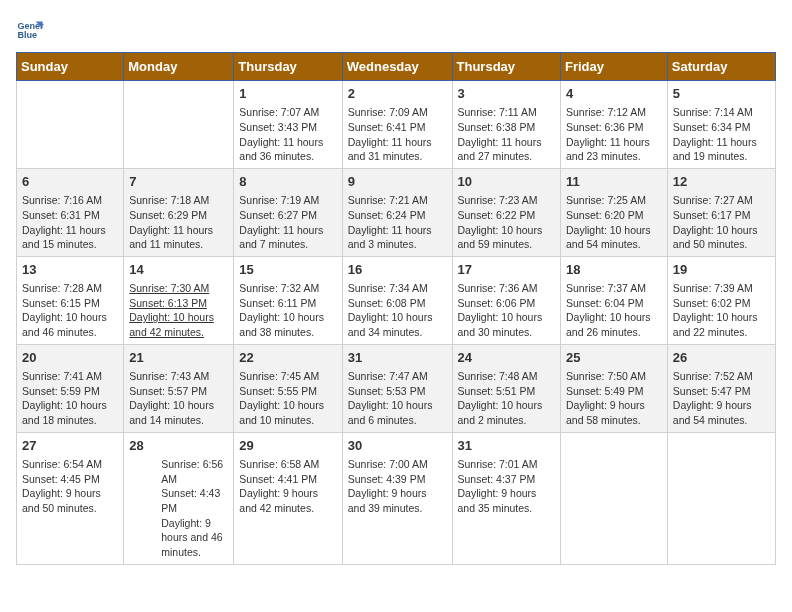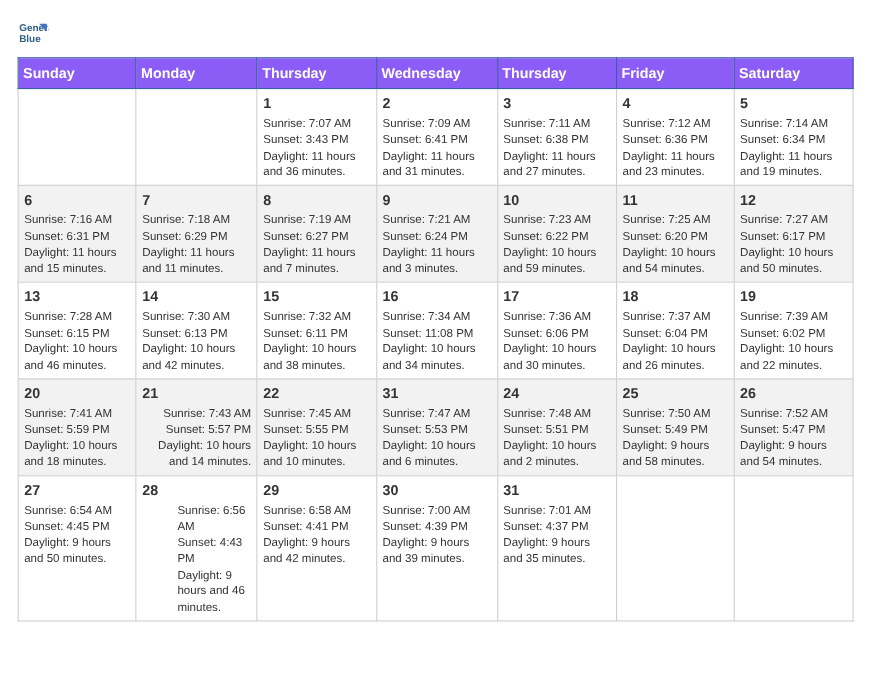--- a/index.html
+++ b/index.html
@@ -44,21 +44,21 @@
     .location {
       font-size: 16px;
       color: #555;
     }
     table {
       width: 100%;
       border-collapse: collapse;
       font-size: 11px;
     }
     thead tr {
-      background-color: #8b5cf6;
+      background-color: #a16207;
       color: #fff;
     }
     thead th {
       padding: 6px 4px;
       text-align: left;
       font-size: 13px;
       font-weight: bold;
       border: 1px solid #3a60a8;
     }
     tbody tr {
@@ -205,34 +205,34 @@
       </tr>
       <tr>
         <td>
           <span class="day-number">13</span>
           <div class="day-info" style="white-space: pre-line;">Sunrise: 7:28 AM
 Sunset: 6:15 PM
 Daylight: 10 hours and 46 minutes.</div>
         </td>
         <td>
           <span class="day-number">14</span>
-          <div class="day-info" style="white-space: pre-line;">Sunrise: 7:30 AM
+          <div class="day-info" style="white-space: pre-line; text-decoration: underline;">Sunrise: 7:30 AM
 Sunset: 6:13 PM
 Daylight: 10 hours and 42 minutes.</div>
         </td>
         <td>
           <span class="day-number">15</span>
           <div class="day-info" style="white-space: pre-line;">Sunrise: 7:32 AM
 Sunset: 6:11 PM
 Daylight: 10 hours and 38 minutes.</div>
         </td>
         <td>
           <span class="day-number">16</span>
           <div class="day-info" style="white-space: pre-line;">Sunrise: 7:34 AM
-Sunset: 11:08 PM
+Sunset: 6:08 PM
 Daylight: 10 hours and 34 minutes.</div>
         </td>
         <td>
           <span class="day-number">17</span>
           <div class="day-info" style="white-space: pre-line;">Sunrise: 7:36 AM
 Sunset: 6:06 PM
 Daylight: 10 hours and 30 minutes.</div>
         </td>
         <td>
           <span class="day-number">18</span>
@@ -249,21 +249,21 @@
       </tr>
       <tr>
         <td>
           <span class="day-number">20</span>
           <div class="day-info" style="white-space: pre-line;">Sunrise: 7:41 AM
 Sunset: 5:59 PM
 Daylight: 10 hours and 18 minutes.</div>
         </td>
         <td>
           <span class="day-number">21</span>
-          <div class="day-info" style="white-space: pre-line; text-align: right;">Sunrise: 7:43 AM
+          <div class="day-info" style="white-space: pre-line;">Sunrise: 7:43 AM
 Sunset: 5:57 PM
 Daylight: 10 hours and 14 minutes.</div>
         </td>
         <td>
           <span class="day-number">22</span>
           <div class="day-info" style="white-space: pre-line;">Sunrise: 7:45 AM
 Sunset: 5:55 PM
 Daylight: 10 hours and 10 minutes.</div>
         </td>
         <td>

